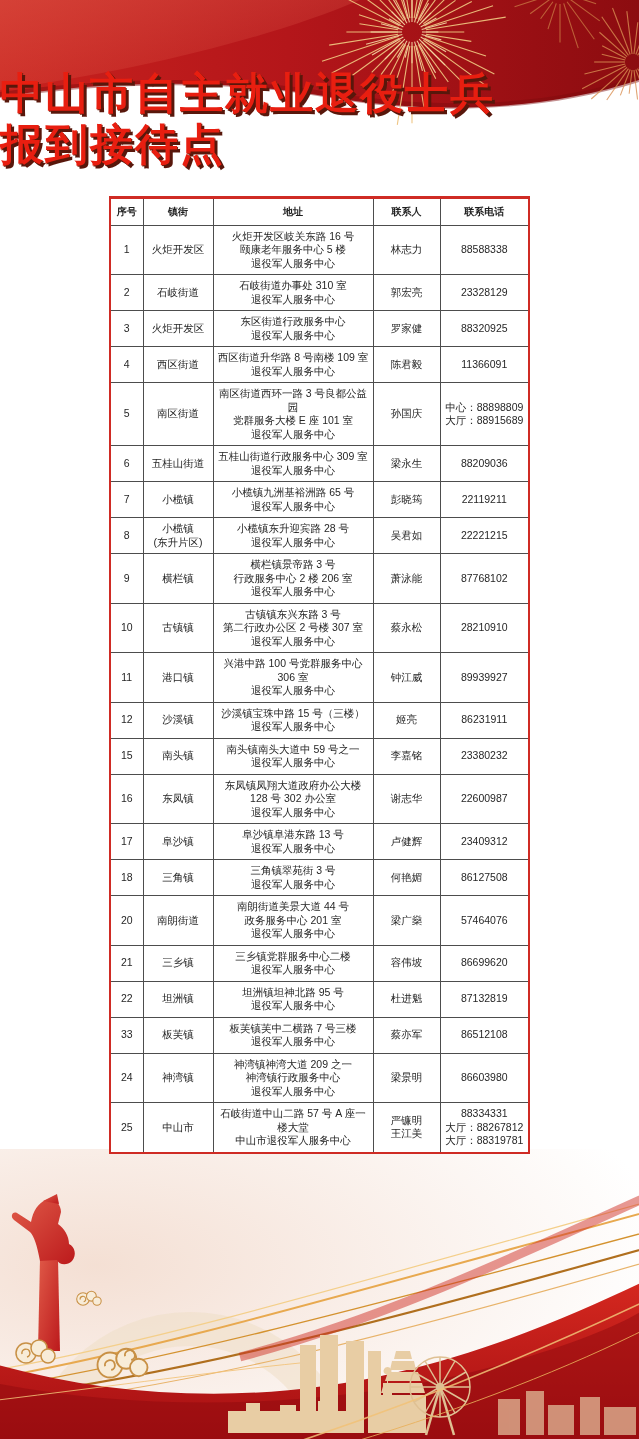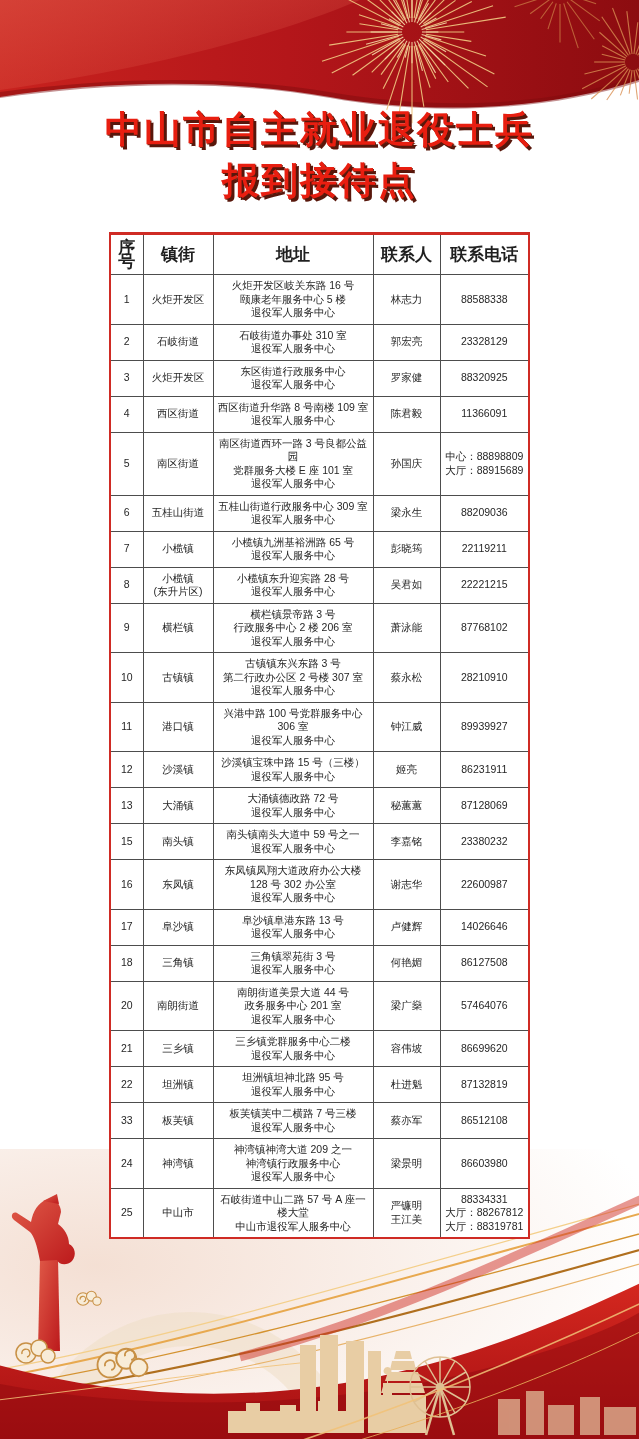--- a/index.html
+++ b/index.html
@@ -1,29 +1,29 @@
 <!DOCTYPE html>
 <html><head>
 <meta charset="utf-8">
 <style>
   html,body{margin:0;padding:0;}
   body{background:#777;font-family:"Liberation Sans","DejaVu Sans",sans-serif;}
   .page{position:relative;width:639px;height:1439px;margin:0 auto;background:#ffffff;overflow:hidden;}
   .top-svg{position:absolute;top:0;left:0;display:block;}
   .bottom-svg{position:absolute;bottom:0;left:0;display:block;}
-  .title{position:relative;z-index:2;margin:0;padding-top:104px;text-align:center;
+  .title{position:relative;z-index:2;margin:0;padding-top:68px;
          font-family:"DejaVu Sans","Liberation Sans",sans-serif;font-weight:900;
-         font-size:37px;line-height:51px;letter-spacing:2px;color:#e81e10;
+         font-size:43px;line-height:51px;letter-spacing:2px;color:#e81e10;
          text-shadow:3px 3px 0 #58170b, 1px 1px 0 #7a2410;}
   .table-wrap{position:relative;z-index:2;width:421px;margin:26px auto 0 auto;}
   table.rcpt{width:100%;border-collapse:collapse;background:#ffffff;
              border:2px solid #cf2b24;border-top-width:3px;}
   table.rcpt th, table.rcpt td{border:1px solid #4d4d4d;text-align:center;vertical-align:middle;
              color:#262626;font-size:10.5px;line-height:13.5px;padding:4px 2px;}
-  table.rcpt th{font-weight:bold;font-size:17px;padding:6px 2px;color:#1f1f1f;}
+  table.rcpt th{font-weight:bold;font-size:10px;padding:6px 2px;color:#1f1f1f;}
   col.c-no{width:33px;} col.c-town{width:70px;} col.c-addr{width:160px;}
   col.c-contact{width:67px;} col.c-phone{width:89px;}
   td{font-weight:500;}
 </style>
 </head>
 <body>
 
 <div class="page">
 
   <svg class="top-svg" width="639" height="135" viewBox="0 0 639 135" aria-hidden="true">
@@ -254,46 +254,39 @@
             <td>89939927</td>
           </tr>
           <tr>
             <td>12</td>
             <td>沙溪镇</td>
             <td>沙溪镇宝珠中路 15 号（三楼）<br>退役军人服务中心</td>
             <td>姬亮</td>
             <td>86231911</td>
           </tr>
           <tr>
-            <td>13</td>
-            <td>大涌镇</td>
-            <td>大涌镇德政路 72 号<br>退役军人服务中心</td>
-            <td>秘蕙蕙</td>
-            <td>87128069</td>
-          </tr>
-          <tr>
             <td>15</td>
             <td>南头镇</td>
             <td>南头镇南头大道中 59 号之一<br>退役军人服务中心</td>
             <td>李嘉铭</td>
             <td>23380232</td>
           </tr>
           <tr>
             <td>16</td>
             <td>东凤镇</td>
             <td>东凤镇凤翔大道政府办公大楼<br>128 号 302 办公室<br>退役军人服务中心</td>
             <td>谢志华</td>
             <td>22600987</td>
           </tr>
           <tr>
             <td>17</td>
             <td>阜沙镇</td>
             <td>阜沙镇阜港东路 13 号<br>退役军人服务中心</td>
             <td>卢健辉</td>
-            <td>14026646</td>
+            <td>23409312</td>
           </tr>
           <tr>
             <td>18</td>
             <td>三角镇</td>
             <td>三角镇翠苑街 3 号<br>退役军人服务中心</td>
             <td>何艳媚</td>
             <td>86127508</td>
           </tr>
           <tr>
             <td>20</td>

